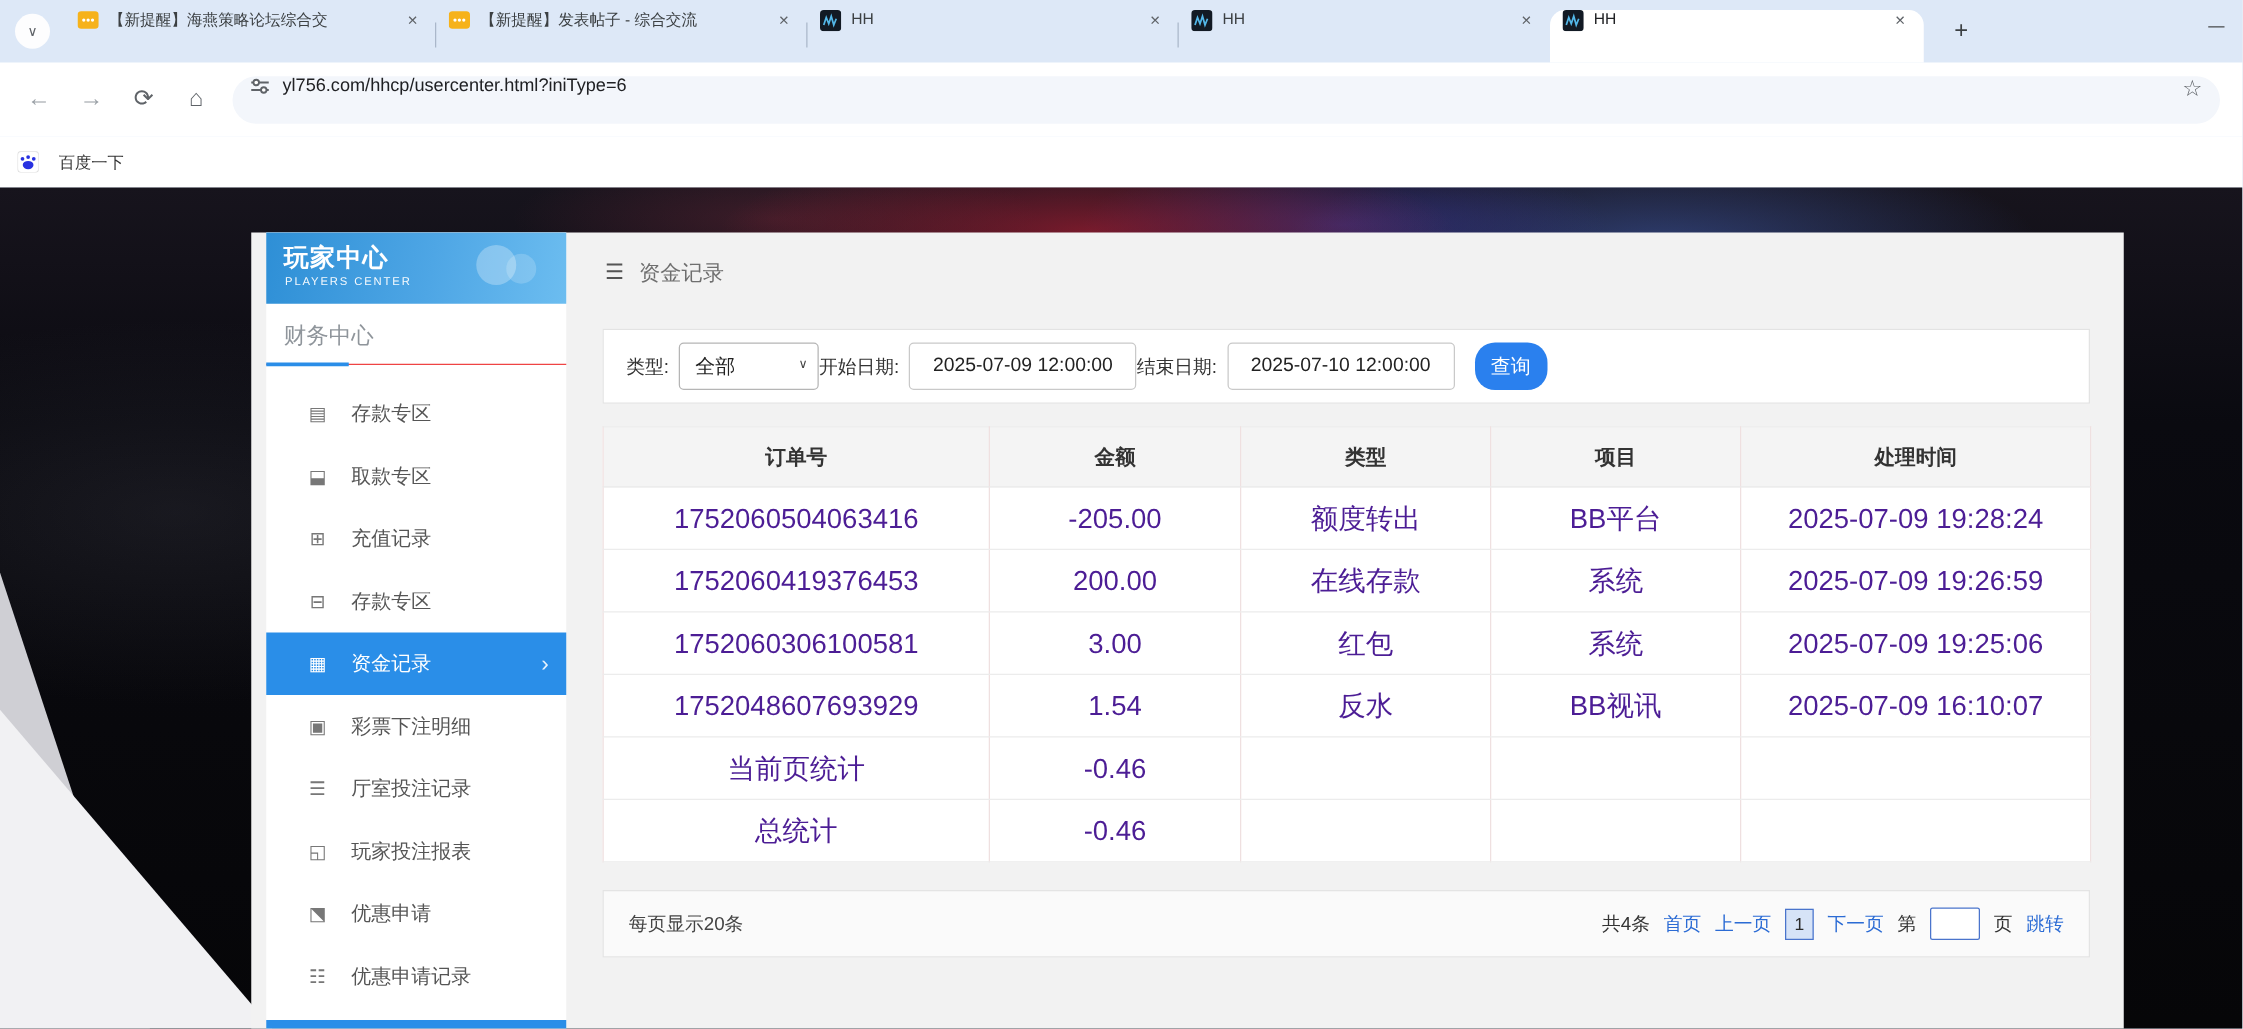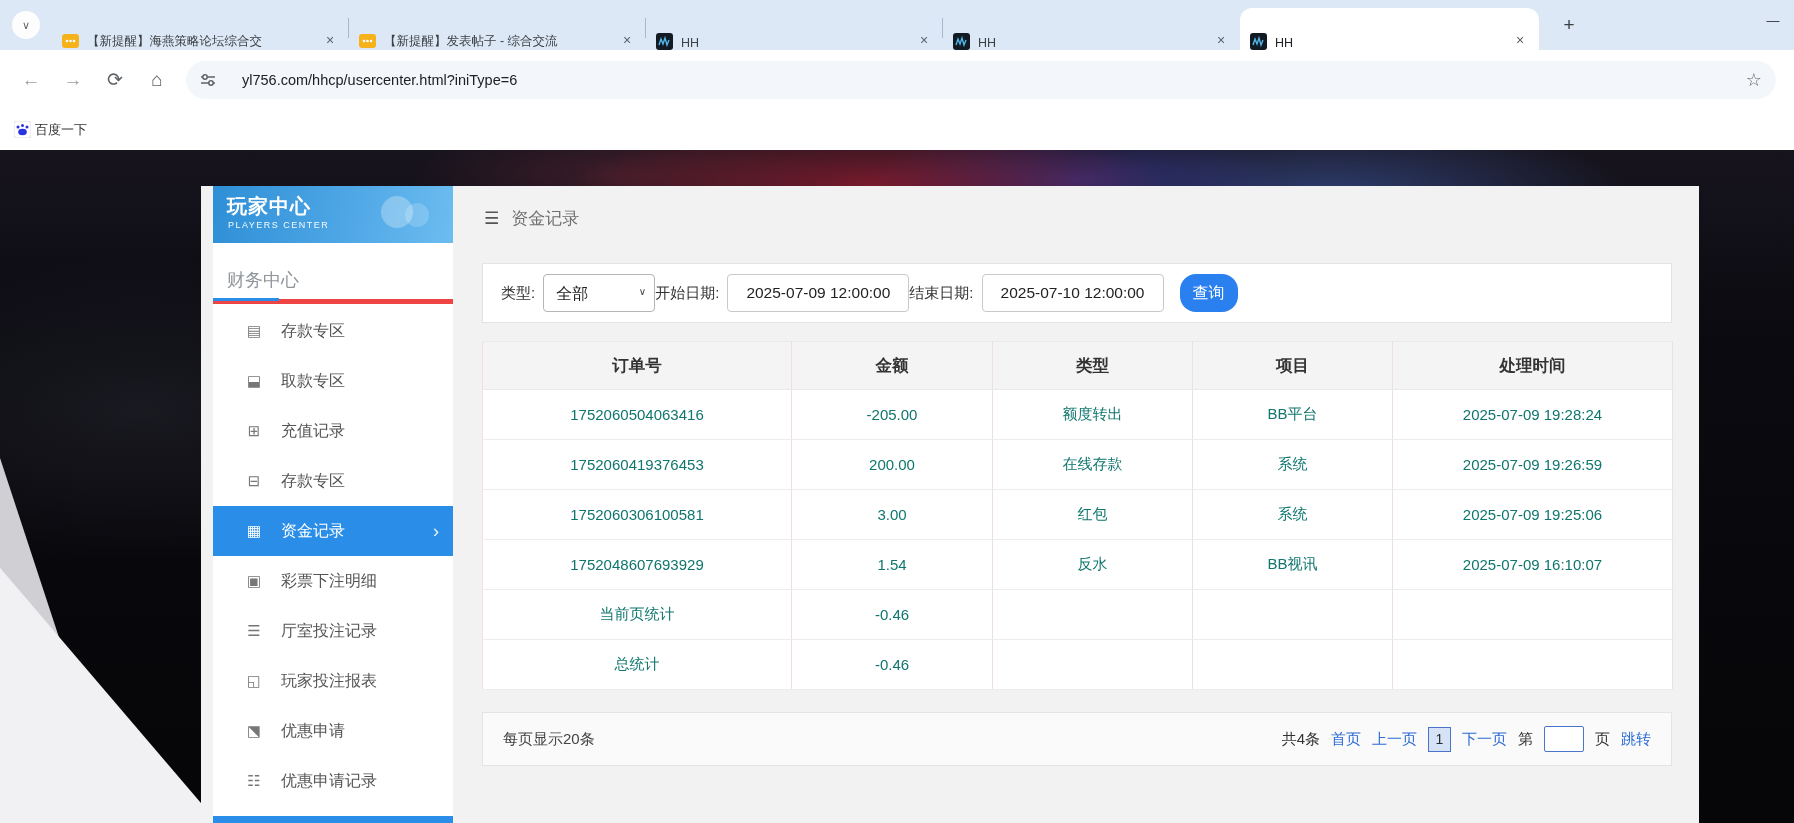--- a/index.html
+++ b/index.html
@@ -3,38 +3,38 @@
 <meta charset="utf-8">
 <style>
   *{margin:0;padding:0;box-sizing:border-box}
   html,body{width:1794px;height:823px;overflow:hidden}
   body{font-family:"Liberation Sans","DejaVu Sans",sans-serif;background:#dde8f7;color:#202124}
   .screen{position:relative;width:1794px;height:823px}
 
   
   .tabbar{position:absolute;left:0;top:0;width:100%;height:50px;background:#dde8f7}
   .tab-search{position:absolute;left:12px;top:11px;width:28px;height:28px;border-radius:50%;background:#fdfdfe;color:#5f6368;display:flex;align-items:center;justify-content:center;font-size:11px;cursor:pointer}
-  .tab{position:absolute;top:8px;height:42px;width:297px;display:flex;align-items:flex-end;padding:0 10px;gap:8px;cursor:pointer}
+  .tab{position:absolute;top:8px;height:42px;width:297px;display:flex;align-items:flex-start;padding:0 10px;gap:8px;cursor:pointer}
   .tab.active{background:#fff;border-radius:12px 12px 0 0}
   .tab .tlabel{flex:1;font-size:12.5px;color:#3c4043;white-space:nowrap;overflow:hidden}
   .tab.active .tlabel{color:#202124}
   .tab .tclose{width:18px;height:18px;border-radius:50%;color:#5f6368;font-size:14px;line-height:17px;text-align:center;flex:none}
   .tabdiv{position:absolute;top:18px;width:1px;height:20px;background:#aab7ca}
   .newtab{position:absolute;left:1556px;top:12px;width:26px;height:26px;font-size:19px;color:#3c4043;text-align:center;line-height:25px;cursor:pointer}
   .winmin{position:absolute;left:1758px;top:6px;width:30px;height:30px;font-size:13px;color:#333;text-align:center;line-height:30px}
   .favicon{width:17px;height:17px;flex:none;display:block}
 
   .navbar{position:absolute;left:0;top:50px;width:100%;height:59px;background:#fff;display:flex;align-items:center;padding:0 10px}
   .nav-icon{width:42px;text-align:center;font-size:19px;color:#5f6368;cursor:pointer;flex:none}
   .nav-icon.dim{color:#9aa0a6}
-  .omnibox{flex:1;height:38px;margin:0 8px;border-radius:19px;background:#f3f6fb;display:flex;align-items:center;padding:0 14px;gap:26px}
+  .omnibox{flex:1;height:38px;margin:0 8px;border-radius:19px;background:#f3f6fb;display:flex;padding:0 14px;gap:10px}
   .url-text{font-size:14.5px;color:#202124;flex:1;white-space:nowrap;overflow:hidden}
   .star{font-size:18px;color:#5f6368;flex:none;cursor:pointer}
 
-  .bookmarks{position:absolute;left:0;top:109px;width:100%;height:41px;background:#fff;display:flex;align-items:center;padding:0 14px;gap:4px}
+  .bookmarks{position:absolute;left:0;top:109px;width:100%;height:41px;background:#fff;display:flex;align-items:center;padding:0 14px;gap:16px}
   .bm-label{font-size:13px;color:#333}
 
   
   .page{position:absolute;left:0;top:150px;width:1794px;height:673px;overflow:hidden;
     background:
       radial-gradient(420px 95px at 870px 35px, rgba(185,32,55,.60), transparent 70%),
       radial-gradient(300px 80px at 1075px 30px, rgba(62,58,165,.55), transparent 70%),
       radial-gradient(430px 110px at 1330px 45px, rgba(72,104,195,.50), transparent 70%),
       radial-gradient(300px 75px at 620px 25px, rgba(120,42,60,.40), transparent 70%),
       radial-gradient(520px 220px at 140px 260px, rgba(80,80,92,.22), transparent 70%),
@@ -45,21 +45,21 @@
   
   .panel{position:absolute;left:201px;top:36px;width:1498px;height:637px;background:#f2f2f2}
 
   
   .sidebar{position:absolute;left:12px;top:0;width:240px;height:637px;background:#fff}
   .sb-header{position:absolute;left:0;top:0;width:240px;height:57px;background:linear-gradient(100deg,#2e8fd6 0%,#4ea6e5 55%,#6cbdf0 100%);color:#fff;overflow:hidden}
   .sb-title{position:absolute;left:14px;top:7px;font-size:20px;font-weight:bold;letter-spacing:1px}
   .sb-sub{position:absolute;left:15px;top:34px;font-size:9px;letter-spacing:1.5px;opacity:.95}
   .gamepad{position:absolute;right:40px;top:10px;width:32px;height:32px;border-radius:50%;background:rgba(255,255,255,.28)}
   .gamepad::after{content:"";position:absolute;right:-16px;top:7px;width:24px;height:24px;border-radius:50%;background:rgba(255,255,255,.18)}
-  .sb-section{position:absolute;left:0;top:72px;width:240px;height:46px;border-bottom:5px solid #ef4444}
+  .sb-section{position:absolute;left:0;top:60px;width:240px;height:46px;border-bottom:1px solid #ef4444}
   .sb-section-label{position:absolute;left:14px;top:10px;font-size:18px;color:#8f959b}
   .sb-section-underline{position:absolute;left:0;bottom:-2px;width:66px;height:3px;background:#2a8ee8}
   .sb-menu{position:absolute;left:0;top:120px;width:240px}
   .sb-item{height:50px;display:flex;align-items:center;padding-left:32px;gap:18px;color:#555;font-size:16px;cursor:pointer}
   .sb-ic{font-size:15px;color:#777;width:18px;text-align:center;flex:none}
   .sb-item.active{background:#2a8ee8;color:#fff}
   .sb-item.active .sb-ic{color:#fff}
   .sb-chev{margin-left:auto;padding-right:14px;font-size:18px;color:#e8f3fd}
   .sb-strip{position:absolute;left:0;bottom:0;width:240px;height:7px;background:#2a8ee8}
 
@@ -72,21 +72,21 @@
   .f-label{margin-right:8px}
   .f-gap{}
   .sel-wrap{position:relative;width:112px;height:38px}
   .sel-wrap select{width:100%;height:100%;appearance:none;-webkit-appearance:none;border:1px solid #b5b5b5;border-radius:4px;background:#fff;font-size:16px;padding:0 24px 0 12px;color:#222;font-family:inherit}
   .sel-arrow{position:absolute;right:9px;top:12px;font-size:10px;color:#444;pointer-events:none}
   .date-input{width:182px;height:38px;border:1px solid #c9c9c9;border-radius:4px;font-size:15.5px;color:#222;text-align:center;font-family:inherit}
   .search-btn{margin-left:16px;width:58px;height:38px;background:#2a80ee;color:#fff;border:none;border-radius:16px;font-size:16px;cursor:pointer;font-family:inherit}
 
   .data-table{position:absolute;left:0;top:155px;width:1190px;border-collapse:collapse;table-layout:fixed;background:#fff;border:1px solid #e6e6e6}
   .data-table th{height:48px;background:#f4f4f4;font-size:16.5px;font-weight:bold;color:#333;border:1px solid;border-color:#e9e9e9 #efe0e0}
-  .data-table td{height:50px;text-align:center;font-size:15px;color:#0f766e;border:1px solid;border-color:#ececec #efe0e0}
+  .data-table td{height:50px;text-align:center;font-size:22px;color:#4c1d95;border:1px solid;border-color:#ececec #efe0e0}
 
   .pagination-card{position:absolute;left:0;top:526px;width:1190px;height:54px;background:#fafafa;border:1px solid #e4e4e4;display:flex;align-items:center;padding:0 20px;font-size:15px;color:#444}
   .pg-right{margin-left:auto;display:flex;align-items:center;gap:11px;color:#333}
   .pg-link{color:#2b6bd4;cursor:pointer}
   .pg-current{display:inline-flex;align-items:center;justify-content:center;width:23px;height:25px;border:1px solid #4a74cc;background:#d6e3f7;color:#2a2a2a;font-size:14px}
   .pg-input{width:40px;height:26px;border:1px solid #4a74cc;border-radius:2px;background:#fff;font-size:14px;text-align:center;font-family:inherit}
 </style>
 </head>
 <body>
 

